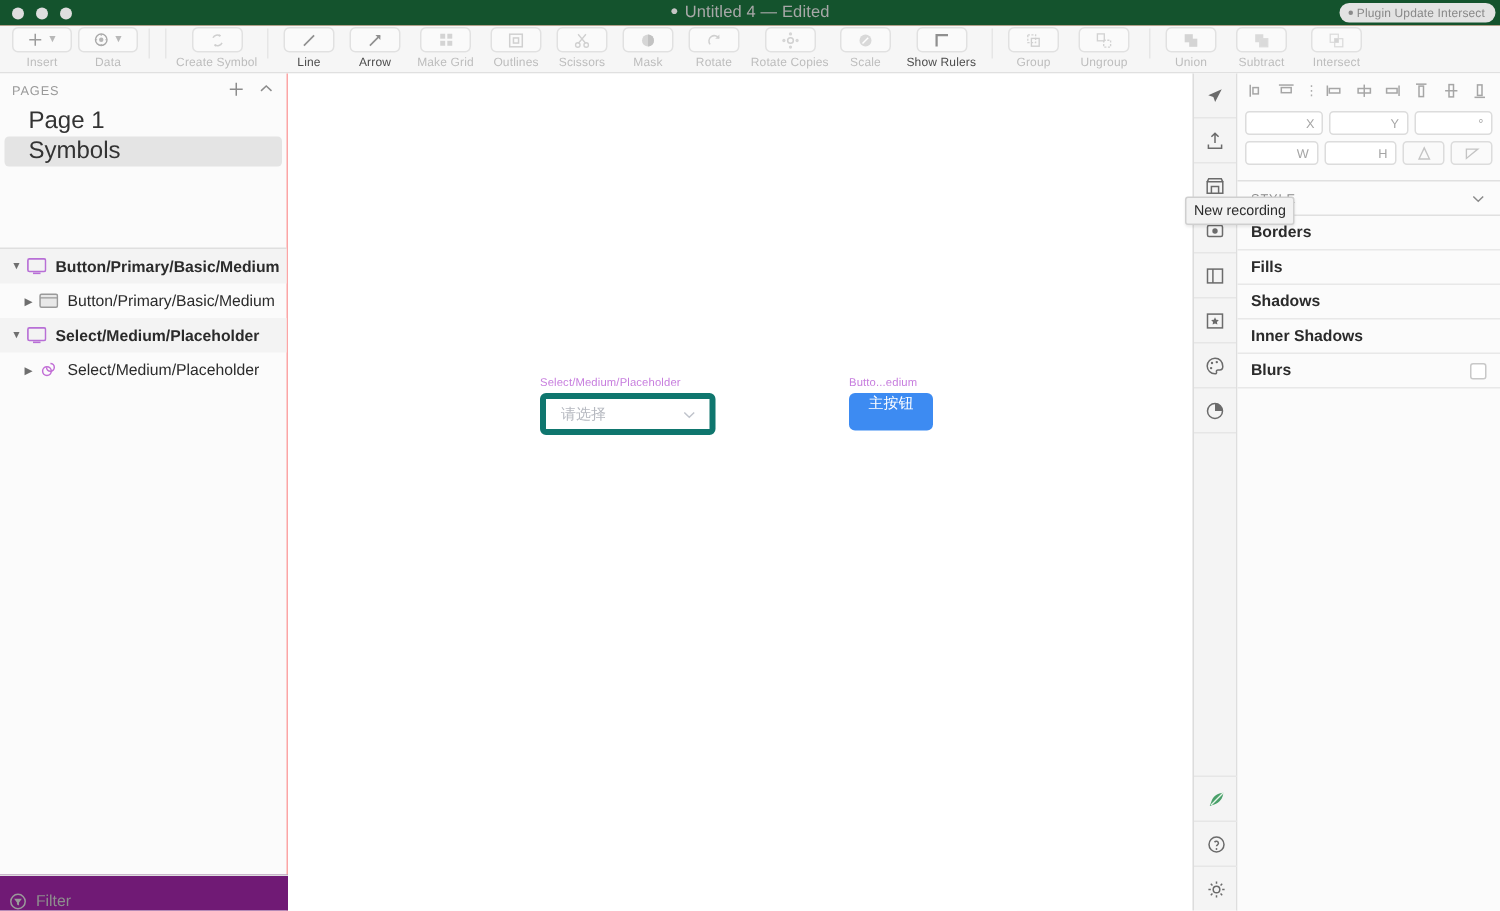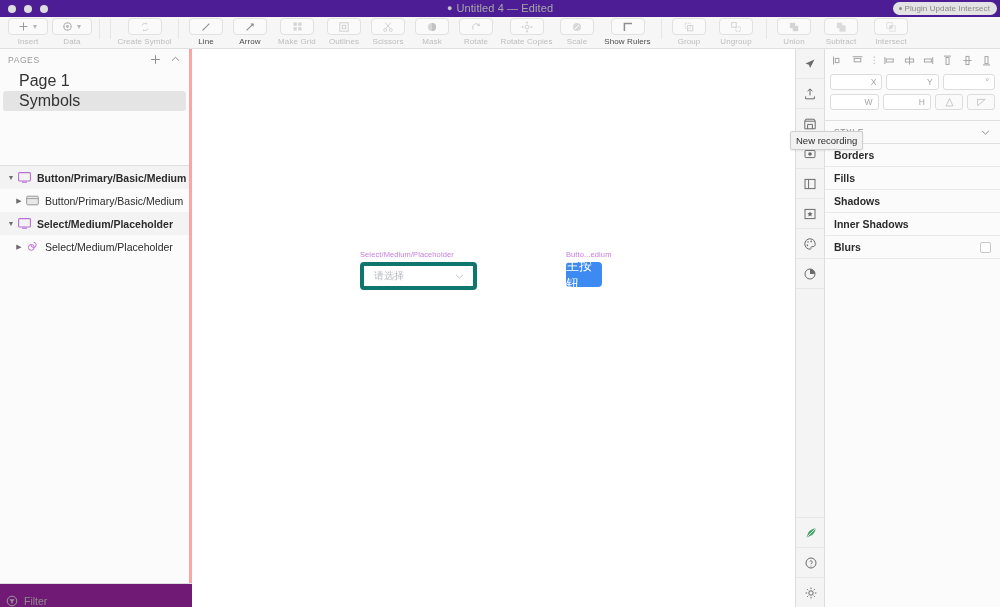--- a/index.html
+++ b/index.html
@@ -23,21 +23,21 @@
     position: relative;
     background: #fbfbfb;
   }
 
   
   .titlebar {
     position: absolute;
     top: 0; left: 0;
     width: 1000px;
     height: 17px;
-    background: #4c1d95;
+    background: #14532d;
     border-bottom: 5px solid #c2410c;
   }
   .traffic {
     position: absolute;
     top: 5px; left: 8px;
     display: flex;
     gap: 8px;
   }
   .traffic span {
     width: 8px; height: 8px;
@@ -142,21 +142,21 @@
   }
   svg.ic { display: block; }
 
   
   .left-panel {
     position: absolute;
     top: 49px; left: 0;
     width: 192px;
     height: 558px;
     background: #fbfbfb;
-    border-right: 3px solid #fca5a5;
+    border-right: 1px solid #fca5a5;
     box-sizing: border-box;
   }
   .pages-header {
     height: 22px;
     display: flex;
     align-items: center;
     padding: 0 8px;
     font-size: 8.5px;
     letter-spacing: 0.6px;
     color: #999;
@@ -267,29 +267,28 @@
     display: flex;
     align-items: center;
     padding: 0 8px 0 10px;
   }
   .select-ctl .ph {
     font-size: 10px;
     color: #b6b9c0;
     flex: 1;
   }
   .btn-primary {
-    width: 36px;
+    width: 56px;
     height: 25px;
     background: #3d8bf2;
     border-radius: 4px;
     display: flex;
-    align-items: center;
     justify-content: center;
     color: #fff;
-    font-size: 13px;
+    font-size: 10px;
   }
 
   
   .right-panel {
     position: absolute;
     top: 49px;
     right: 0;
     width: 205px;
     height: 558px;
     background: #fbfbfb;

